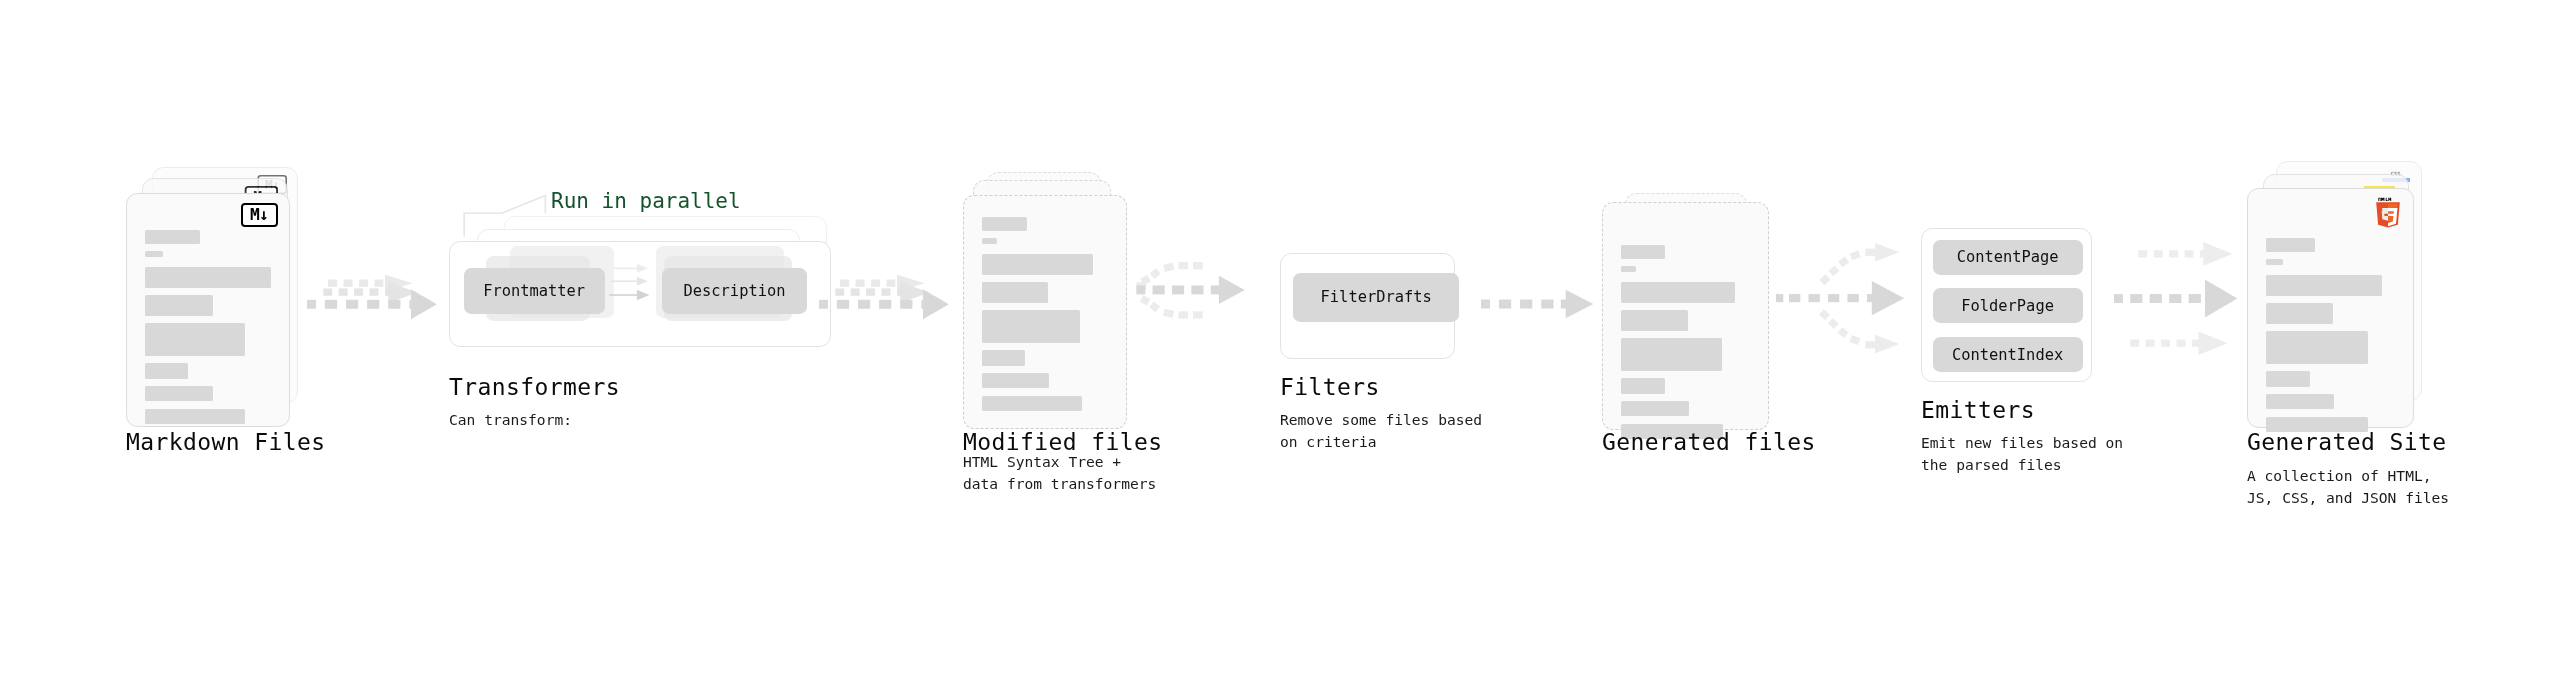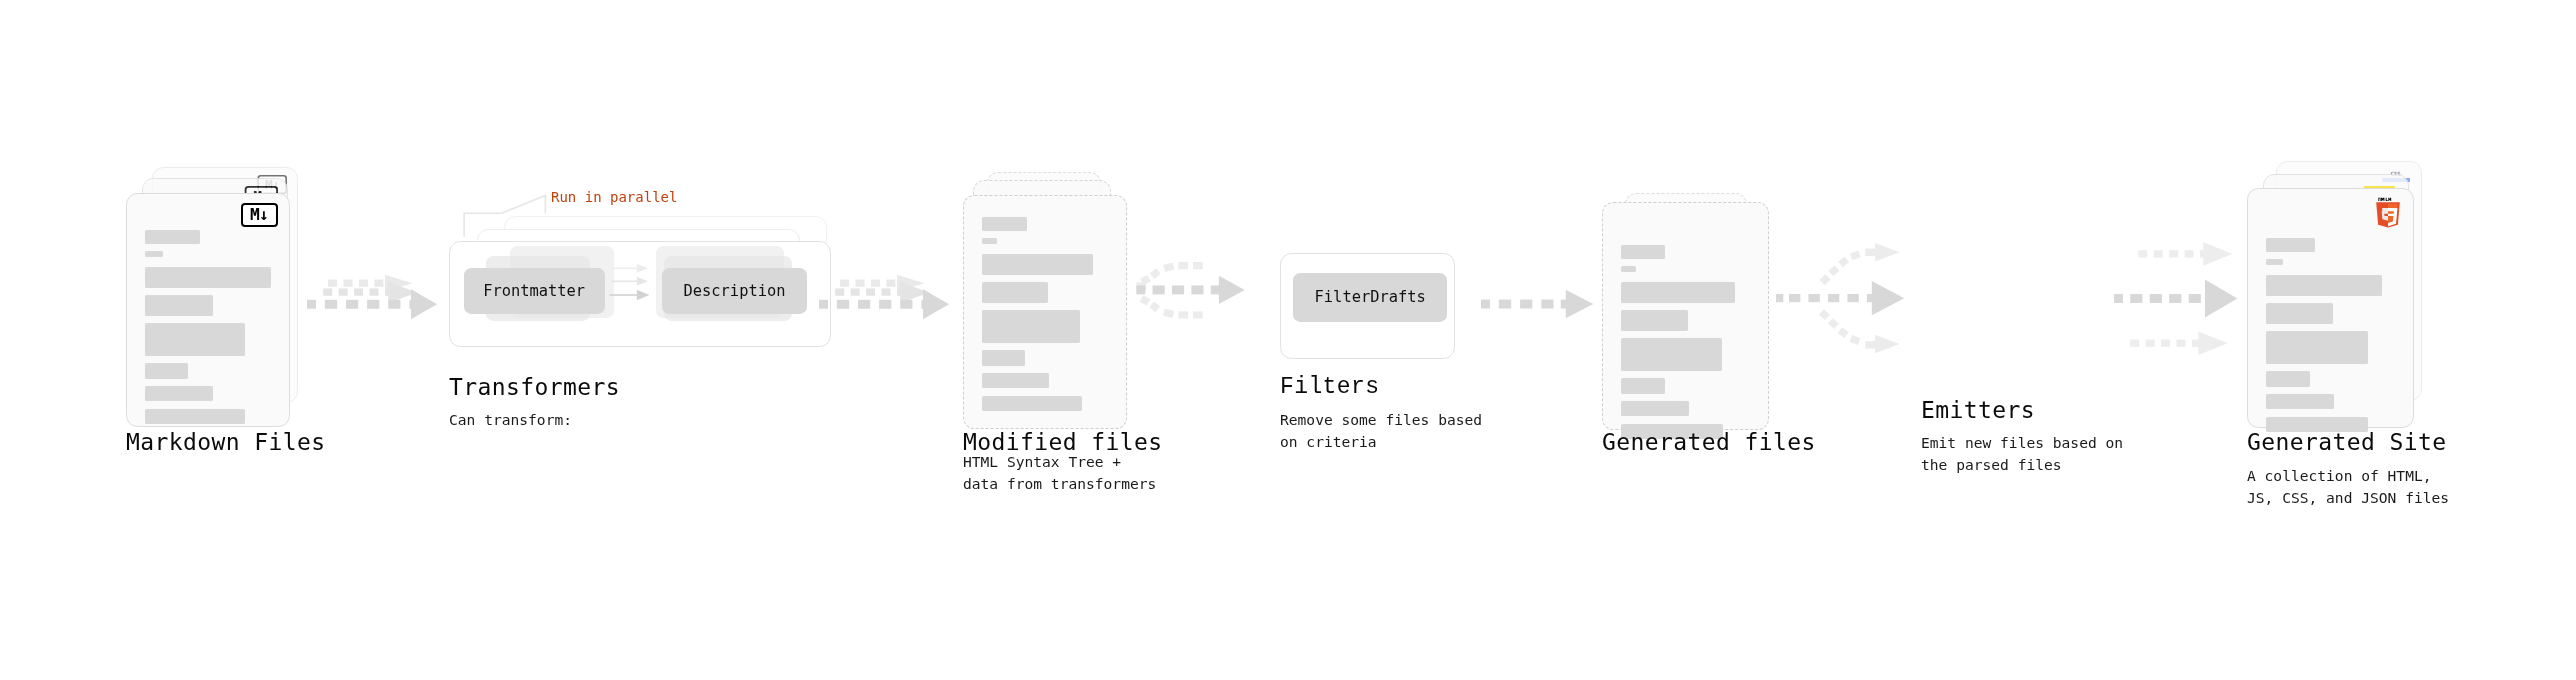--- a/index.html
+++ b/index.html
@@ -67,21 +67,21 @@
   
   .title {
     position: absolute; font-size: 23px; color: #0b0b0b;
     white-space: nowrap; letter-spacing: 0.4px;
   }
   .subtitle {
     position: absolute; font-size: 14.6px; color: #1a1a1a; line-height: 1.5;
     white-space: pre-line;
   }
   .callout-label {
-    position: absolute; font-size: 14px; color: #c2410c; white-space: nowrap;
+    position: absolute; font-size: 21px; color: #14532d; white-space: nowrap;
   }
   .bullets { position: absolute; font-size: 14.6px; color: #1a1a1a; line-height: 1.52; }
   .bullets .hd { margin-bottom: 0.8px; text-align: right; }
   .bullets li { list-style: none; white-space: nowrap; }
   .bullets li::before { content: "\2022"; margin: 0 8.1px 0 8.1px; }
 
   svg { display: block; overflow: visible; }
 </style>
 </head>
 <body>
@@ -262,24 +262,24 @@
         <rect x="44" y="29" width="15" height="11"></rect>
           <rect x="68" y="29" width="15" height="11"></rect>
         <rect x="92" y="29" width="14" height="11"></rect>
         <path d="M102 17 L134 34.5 L102 52 Z"></path>
       </g>
     </svg>
   </div>
 
   <div class="node" style="left:1280px; top:253px;">
     <div class="stage-box" style="position:relative; left:0; top:0; width:175px; height:106px;">
-      <div class="chip" style="left:12.2px; top:18.7px; width:154px; height:49px;">FilterDrafts</div>
-    </div>
-  </div>
-  <div class="title" style="left:1280px; top:374px;font-family:Liberation Mono, monospace;">Filters</div>
+      <div class="chip" style="left:12.2px; top:18.7px; width:166px; height:49px;">FilterDrafts</div>
+    </div>
+  </div>
+  <div class="title" style="left:1280px; top:374px;">Filters</div>
   <div class="subtitle" style="left:1280px; top:409px;">Remove some files based
 on criteria</div>
 
   <div class="node" style="left:1481px; top:288px;">
     <svg width="114" height="41" viewBox="0 0 140 50">
       <g fill="#d8d8d8">
         <rect x="0" y="14" width="11" height="11"></rect>
           <rect x="22" y="14" width="15" height="11"></rect>
         <rect x="48" y="14" width="15" height="11"></rect>
           <rect x="74" y="14" width="15" height="11"></rect>
@@ -336,20 +336,27 @@
           <rect x="16" y="74" width="14" height="10"></rect>
         <rect x="40" y="74" width="14" height="10"></rect>
           <rect x="64" y="74" width="14" height="10"></rect>
         <rect x="88" y="74" width="14" height="10"></rect>
           <rect x="112" y="74" width="13" height="10"></rect>
         <path d="M118 58 L158 79 L118 100 Z"></path>
       </g>
     </svg>
   </div>
 
+  <div class="node" style="left:1921px; top:228px;">
+    <div class="stage-box" style="position:relative; left:0; top:0; width:171px; height:154px;">
+      <div class="chip" style="left:10.6px; top:10.6px;  width:150px; height:35px;">ContentPage</div>
+      <div class="chip" style="left:10.6px; top:59px;  width:150px; height:35px;">FolderPage</div>
+      <div class="chip" style="left:10.6px; top:108px; width:150px; height:35px;">ContentIndex</div>
+    </div>
+  </div>
   <div class="title" style="left:1921px; top:397px;">Emitters</div>
   <div class="subtitle" style="left:1921px; top:432px;">Emit new files based on
 the parsed files</div>
 
   <div class="node" style="left:2114px; top:234px;">
     <svg width="138" height="138" viewBox="0 0 170 170">
       <g fill="#ededed">
         <rect x="30" y="20" width="11" height="9"></rect>
           <rect x="49" y="20" width="11" height="9"></rect>
         <rect x="68" y="20" width="11" height="9"></rect>

